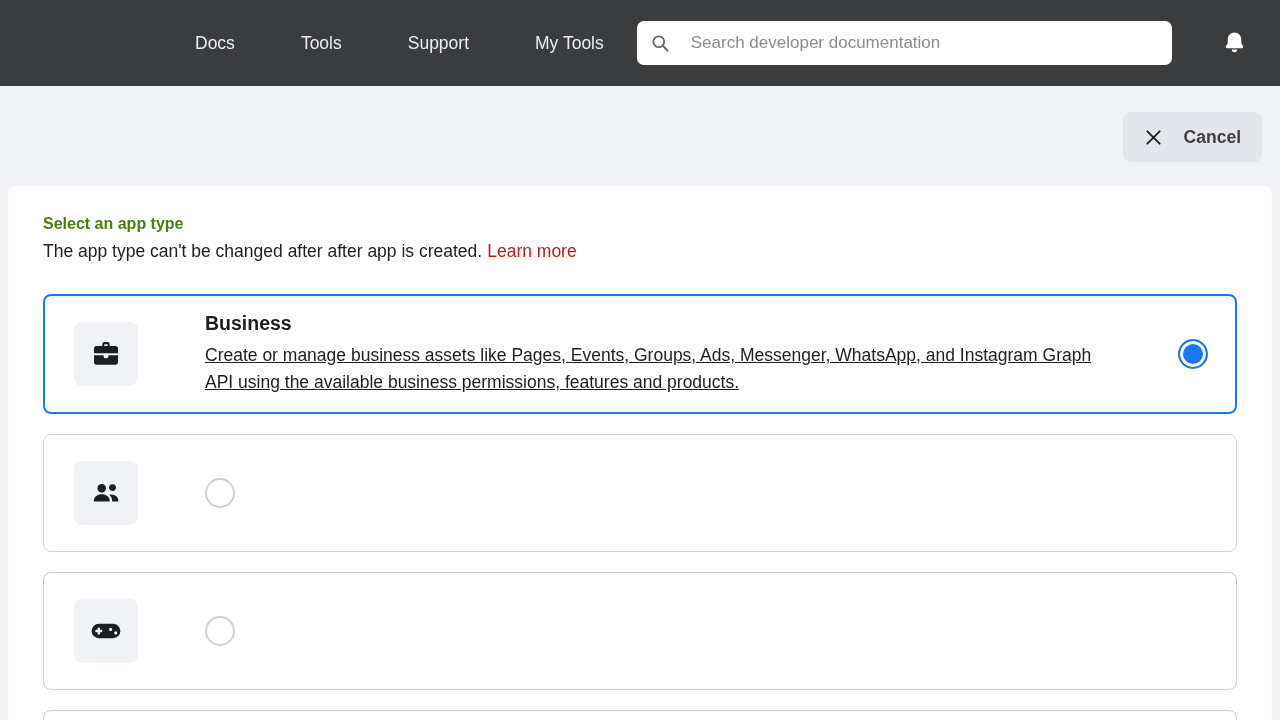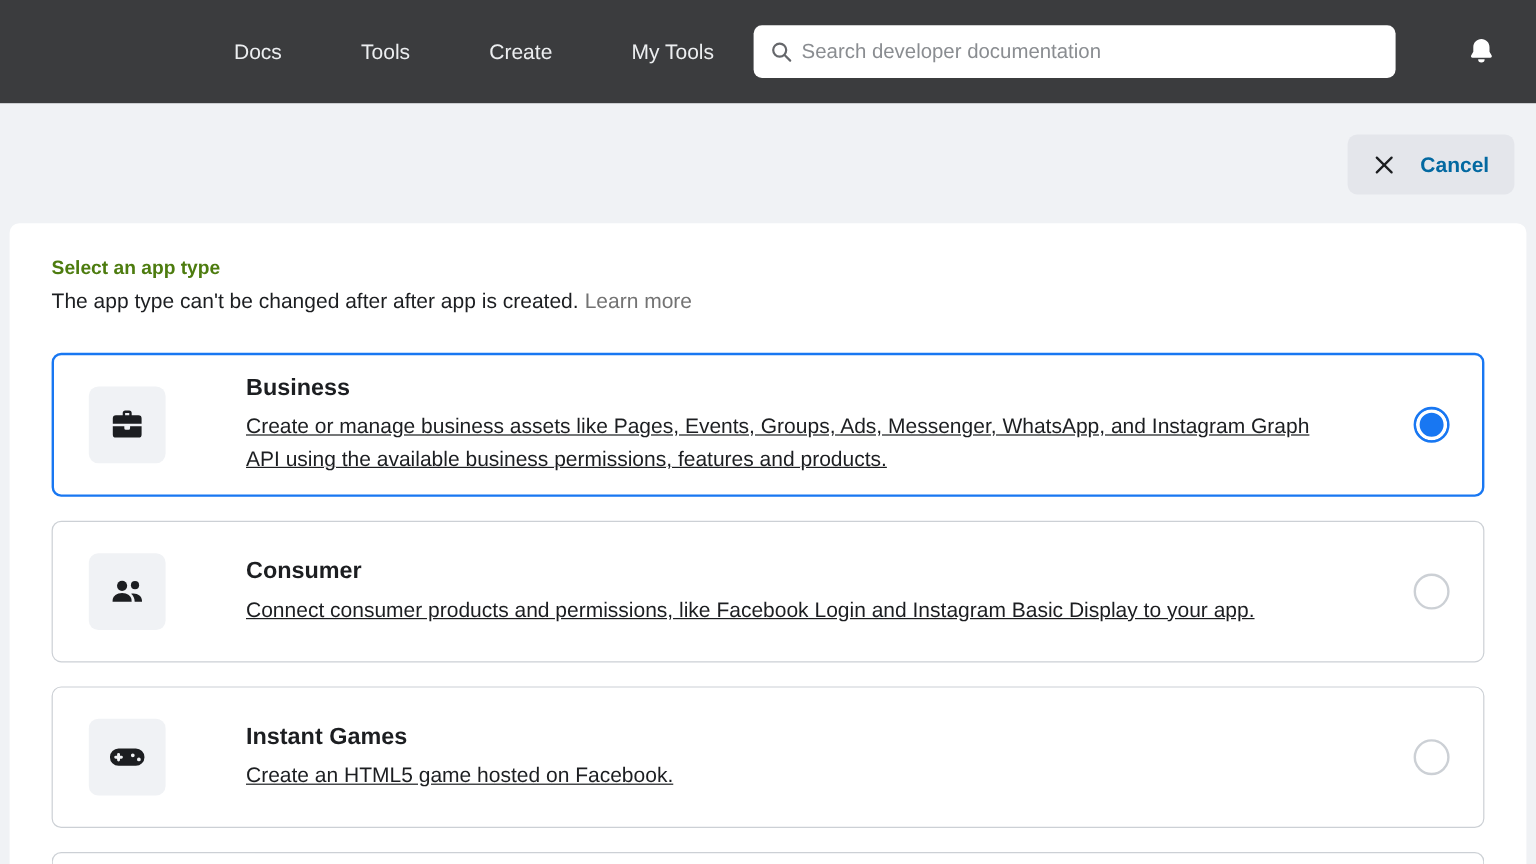--- a/index.html
+++ b/index.html
@@ -18,51 +18,51 @@
     padding-left: 195px; padding-right: 32px;
   }
   .nav-links { display: flex; gap: 66px; align-items: center; }
   .nav-item {
     color: #eceef0; font-size: 17.5px; font-weight: 400;
     cursor: pointer; white-space: nowrap;
   }
   .search-box {
     margin-left: 33px; width: 535px; height: 44px;
     background: #ffffff; border-radius: 7px;
-    display: flex; align-items: center; padding: 0 13px; gap: 5px;
+    display: flex; align-items: center; padding: 0 13px; gap: 19px;
   }
   .search-box input {
     border: none; outline: none; flex: 1;
     font-size: 17px; color: #1c1e21; background: transparent;
     font-family: "Liberation Sans", "DejaVu Sans", sans-serif;
   }
   .search-box input::placeholder { color: #8a8d91; }
   .bell { margin-left: auto; display: flex; align-items: center; cursor: pointer; }
 
   
   .cancel-row { display: flex; justify-content: flex-end; padding: 26px 18px 24px 0; }
   .cancel-btn {
     display: flex; align-items: center; gap: 21px;
     background: #e4e6eb; border: none; border-radius: 8px;
     height: 50px; padding: 0 21px;
-    font-size: 17.5px; font-weight: 600; color: #0369a1;
+    font-size: 17.5px; font-weight: 600; color: #404040;
     font-family: "Liberation Sans", "DejaVu Sans", sans-serif;
     cursor: pointer;
   }
 
   
   .main-card {
     margin: 0 8px; background: #ffffff;
     border-radius: 8px 8px 0 0;
     padding: 28px 35px 0 35px;
     min-height: 560px;
   }
   .page-title { font-size: 16px; font-weight: 700; color: #4d7c0f; line-height: 1.2; }
   .page-subtitle { margin-top: 8px; font-size: 17.5px; color: #1c1e21; }
-  .learn-more { color: #737373; text-decoration: none; cursor: pointer; margin-left: 5px; }
+  .learn-more { color: #b91c1c; text-decoration: none; cursor: pointer; margin-left: 5px; }
 
   .options { margin-top: 32px; }
   .option-card {
     display: flex; align-items: center;
     border: 1px solid #ccd0d5; border-radius: 8px;
     padding: 17px 28px 17px 30px;
     min-height: 118px; margin-bottom: 20px;
     background: #fff; cursor: pointer; gap: 35px;
   }
   .option-card.selected { border: 2px solid #1877f2; padding: 16px 27px 16px 29px; }
@@ -88,21 +88,21 @@
     border-bottom: none; border-radius: 8px 8px 0 0;
   }
 </style>
 </head>
 <body>
 
 <header class="navbar">
   <nav class="nav-links">
     <span class="nav-item">Docs</span>
     <span class="nav-item">Tools</span>
-    <span class="nav-item">Create</span>
+    <span class="nav-item">Support</span>
     <span class="nav-item">My Tools</span>
   </nav>
 
   <div class="search-box">
     <span style="display:flex;">
       <svg width="20" height="20" viewBox="0 0 24 24" fill="none" stroke="#65676b" stroke-width="2.2" stroke-linecap="round">
         <circle cx="10.5" cy="10.5" r="6.5"></circle>
         <line x1="15.6" y1="15.6" x2="21" y2="21"></line>
       </svg>
     </span>
@@ -151,36 +151,28 @@
 
     <div class="option-card">
       <div class="option-icon">
         <svg width="34" height="34" viewBox="0 0 24 24" fill="#1c1e21">
           <circle cx="9" cy="8.6" r="3"></circle>
           <path d="M3.4 17.4c0-2.9 2.6-4.6 5.6-4.6s5.6 1.7 5.6 4.6v.6H3.4v-.6z"></path>
           <circle cx="16.6" cy="8.2" r="2.4"></circle>
           <path d="M15.7 13.1c2.7.1 5 1.7 5 4.3v.6h-4.3c0-2-.8-3.6-2.1-4.7.4-.1.9-.2 1.4-.2z"></path>
         </svg>
       </div>
-      <div class="option-text">
-        <div class="option-title">Consumer</div>
-        <div class="option-desc">Connect consumer products and permissions, like Facebook Login and Instagram Basic Display to your app.</div>
-      </div>
       <div class="radio"></div>
     </div>
 
     <div class="option-card">
       <div class="option-icon">
         <svg width="36" height="36" viewBox="0 0 24 24" fill="#1c1e21">
           <path d="M7.2 7.2h9.6a4.8 4.8 0 0 1 4.8 4.8 4.8 4.8 0 0 1-4.8 4.8H7.2A4.8 4.8 0 0 1 2.4 12a4.8 4.8 0 0 1 4.8-4.8zm0 2.4a.8.8 0 0 0-.8.8v.8h-.8a.8.8 0 1 0 0 1.6h.8v.8a.8.8 0 1 0 1.6 0v-.8h.8a.8.8 0 1 0 0-1.6H8v-.8a.8.8 0 0 0-.8-.8zm7.9.3a1.05 1.05 0 1 0 0 2.1 1.05 1.05 0 0 0 0-2.1zm3.4 2.3a1.05 1.05 0 1 0 0 2.1 1.05 1.05 0 0 0 0-2.1z"></path>
         </svg>
-      </div>
-      <div class="option-text">
-        <div class="option-title">Instant Games</div>
-        <div class="option-desc">Create an HTML5 game hosted on Facebook.</div>
       </div>
       <div class="radio"></div>
     </div>
 
     <div class="option-card stub"></div>
 
   </div>
 </main>
 
 </body></html>

